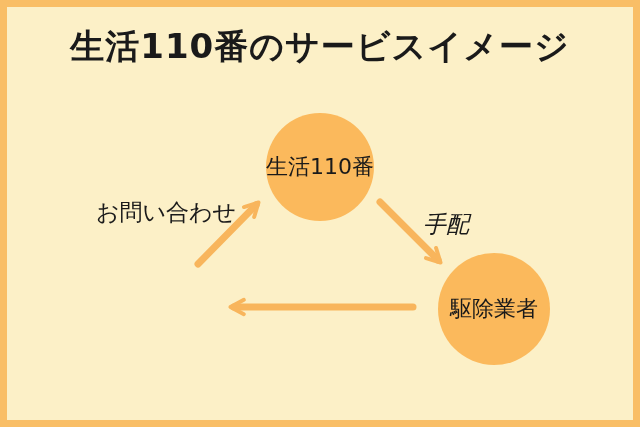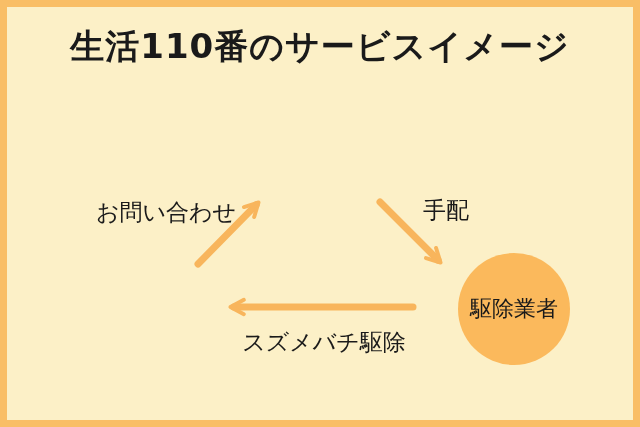--- a/index.html
+++ b/index.html
@@ -53,59 +53,61 @@
     z-index: 2;
   }
   .node-label {
     font-size: 22px;
     font-weight: 500;
     color: #1A1A1A;
     white-space: nowrap;
   }
   .node-top { left: 266px; top: 113px; width: 108px; height: 108px; }
   .node-left { left: 90px; top: 253px; width: 112px; height: 112px; }
-  .node-right { left: 458px; top: 253px; width: 112px; height: 112px; text-align: center; }
+  .node-right { left: 438px; top: 253px; width: 112px; height: 112px; text-align: center; }
   .edge-label {
     position: absolute;
     transform: translate(-50%, -50%);
     font-size: 23px;
     font-weight: 500;
     color: #1A1A1A;
     white-space: nowrap;
     z-index: 3;
   }
   .edge-label-inquiry { left: 166px; top: 212px; }
-  .edge-label-arrange { left: 446px; top: 210px; }
+  .edge-label-arrange { left: 446px; top: 224px; font-style: italic; }
   .edge-label-extermination { left: 324px; top: 342px; }
 </style>
 </head>
 <body>
 
 <div class="canvas">
 
   <div class="title">生活110番のサービスイメージ</div>
 
   <svg class="arrows" viewBox="0 0 640 427" xmlns="http://www.w3.org/2000/svg" aria-hidden="true">
     <defs>
       <marker id="ah" viewBox="0 0 10 10" refX="6.5" refY="5" markerWidth="3" markerHeight="3" orient="auto">
         <path d="M1.8,1.6 L8.2,5 L1.8,8.4" fill="none" stroke="#F8B55C" stroke-width="1.9" stroke-linecap="round" stroke-linejoin="round"></path>
       </marker>
     </defs>
     <line x1="198" y1="264" x2="256" y2="205" stroke="#F8B55C" stroke-width="7" stroke-linecap="round" marker-end="url(#ah)"></line>
     <line x1="380" y1="202" x2="438" y2="260" stroke="#F8B55C" stroke-width="7" stroke-linecap="round" marker-end="url(#ah)"></line>
     <line x1="413" y1="307" x2="234" y2="307" stroke="#F8B55C" stroke-width="7" stroke-linecap="round" marker-end="url(#ah)"></line>
   </svg>
 
+  <div class="node node-top">
+    <span class="node-label">生活110番</span>
+  </div>
 
 
   <div class="node node-right">
     <span class="node-label">駆除業者</span>
   </div>
 
   <div class="edge-label edge-label-inquiry">お問い合わせ</div>
 
   <div class="edge-label edge-label-arrange">手配</div>
 
-  <div class="edge-label edge-label-extermination">スズメバチ駆除</div>
 
   <div class="frame-border"></div>
 
 </div>
 
 </body></html>

